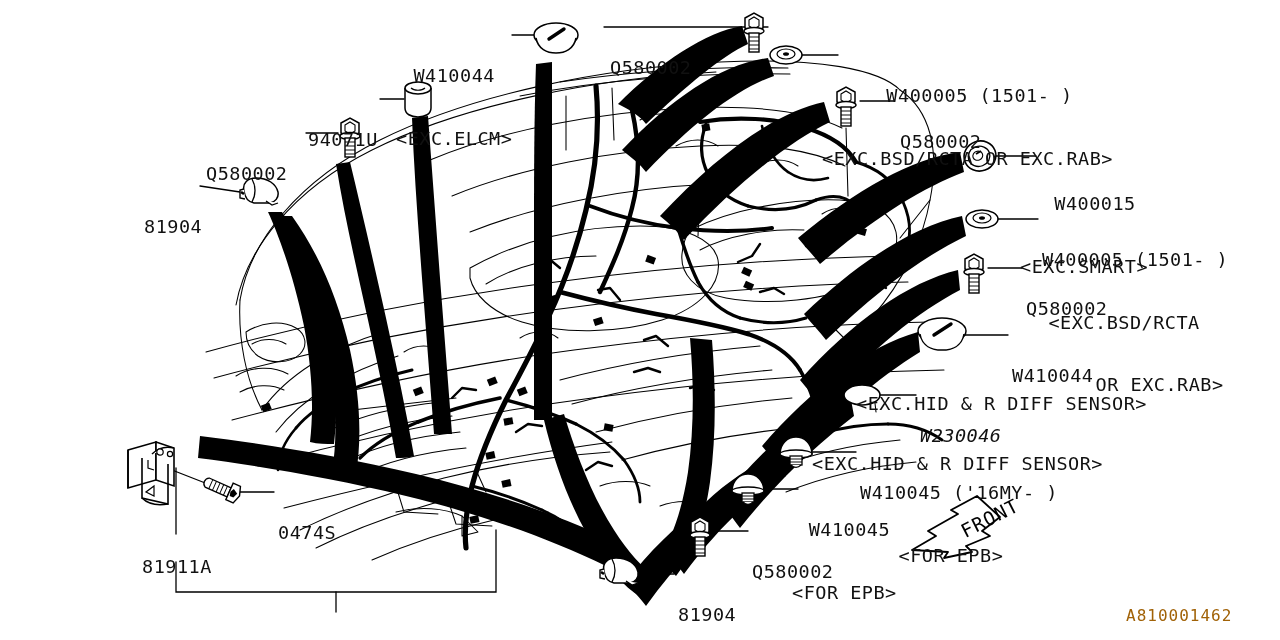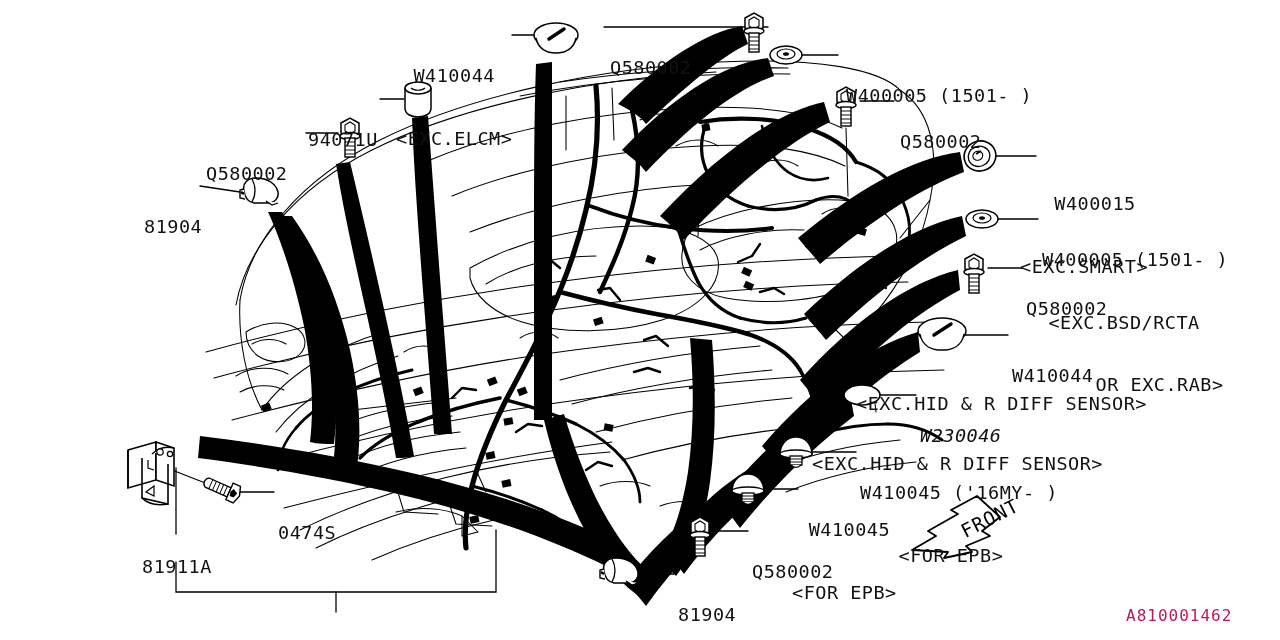--- a/index.html
+++ b/index.html
@@ -7,21 +7,21 @@
   body{
     width:1280px;height:640px;overflow:hidden;position:relative;
     font-family:"DejaVu Sans Mono","Liberation Mono",monospace;
     color:#000;
   }
   #root{position:absolute;inset:0;width:1280px;height:640px;}
   svg.layer{position:absolute;left:0;top:0;width:1280px;height:640px;overflow:visible;}
   .callout{position:absolute;white-space:pre;color:#111;letter-spacing:0.5px;text-align:center;}
   .callout .ln{display:block;line-height:1.12;}
   .t18{font-size:18.5px;}
-  .drawno{position:absolute;font-size:16px;letter-spacing:1px;color:#be185d;}
+  .drawno{position:absolute;font-size:16px;letter-spacing:1px;color:#a16207;}
   .frontlab{position:absolute;font-size:19px;letter-spacing:1px;
             transform:rotate(-27deg);transform-origin:0 50%;}
 </style>
 </head>
 <body>
 
 <div id="root">
 
   <svg class="layer" viewBox="0 0 1280 640">
     <g fill="none" stroke="#000" stroke-width="1.05" stroke-linecap="round" stroke-linejoin="round">
@@ -439,20 +439,21 @@
   <div class="callout t18" style="left:144px;top:175px;">
     <span class="ln">81904</span>
   </div>
 
   <div class="callout t18" style="left:610px;top:16px;">
     <span class="ln">Q580002</span>
   </div>
 
   <div class="callout t18" style="left:846px;top:44px;">
     <span class="ln">W400005 (1501- )</span>
+    <span class="ln" style="margin-left:-24px;">&lt;EXC.BSD/RCTA OR EXC.RAB&gt;</span>
   </div>
 
   <div class="callout t18" style="left:900px;top:90px;">
     <span class="ln">Q580002</span>
   </div>
 
   <div class="callout t18" style="left:1042px;top:152px;">
     <span class="ln">W400015</span>
     <span class="ln" style="margin-left:-22px;">&lt;EXC.SMART&gt;</span>
   </div>

